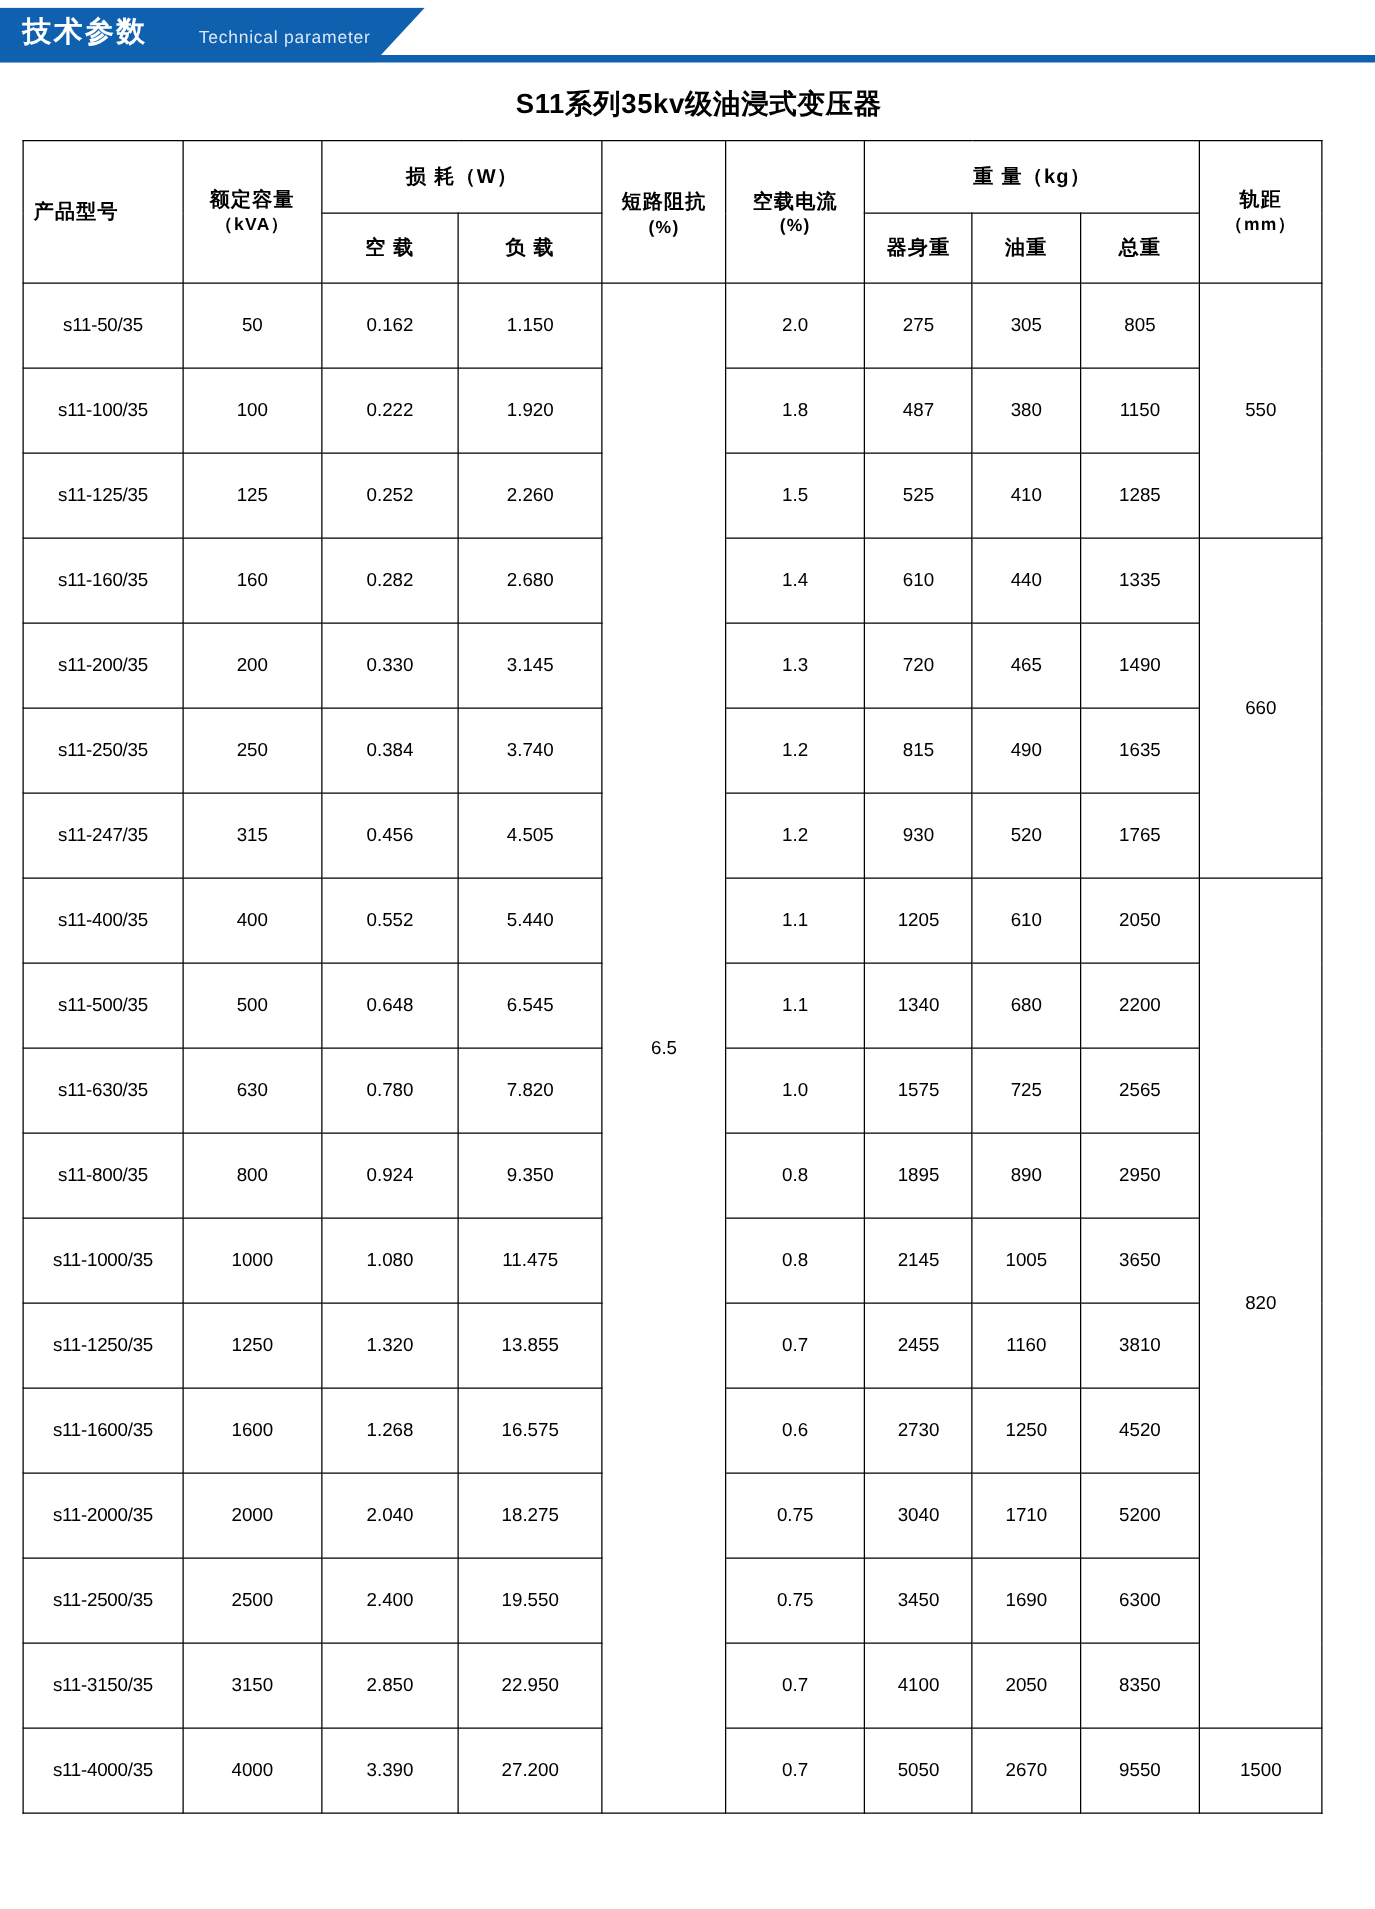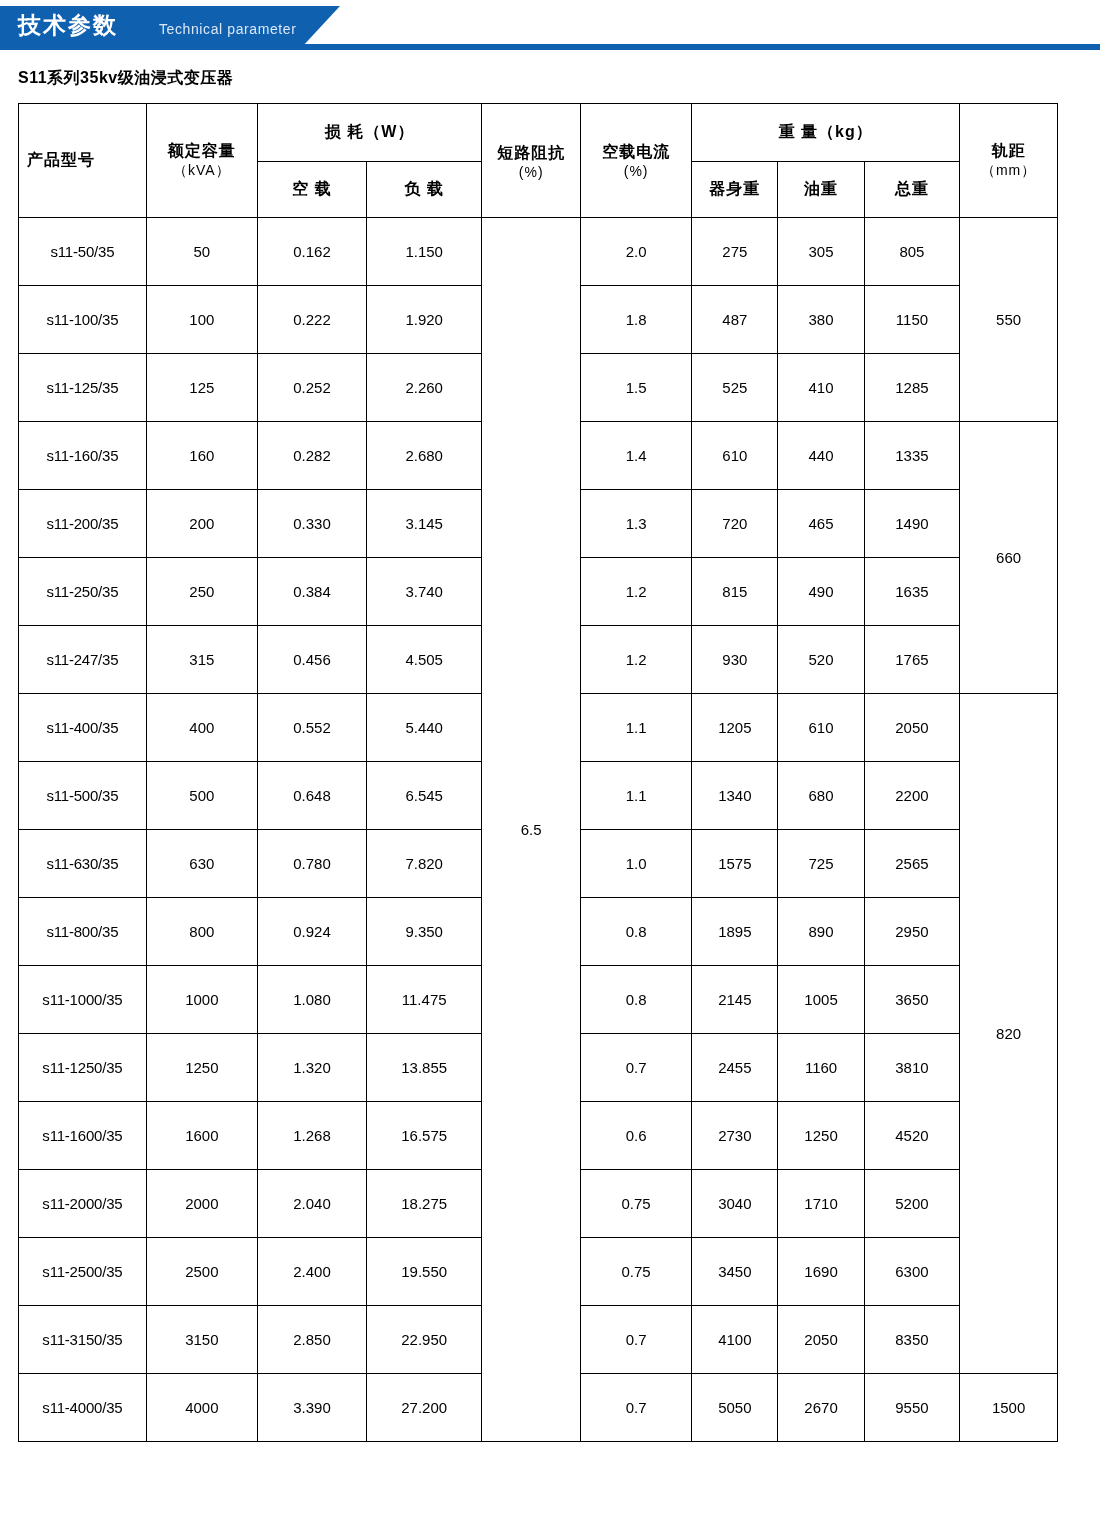--- a/index.html
+++ b/index.html
@@ -55,23 +55,24 @@
     left: 159px;
     top: 21px;
     font-size: 14px;
     color: #dbe8f6;
     letter-spacing: 0.6px;
   }
 
   
   .doc-title {
     margin: 16px 0 0 18px;
-    font-size: 16px;
+    font-size: 22px;
     font-weight: bold;
     letter-spacing: 0.5px;
+    text-align: center;
   }
 
   
   .table-wrap {
     margin: 14px 18px 0 18px;
   }
   table.spec {
     border-collapse: collapse;
     width: 1040px;
     table-layout: fixed;
@@ -88,21 +89,21 @@
     font-weight: bold;
     font-size: 16px;
     letter-spacing: 1px;
   }
   .hdr-sub {
     font-weight: bold;
     font-size: 15px;
     letter-spacing: 1px;
   }
   .unit {
-    font-weight: normal;
+    font-weight: bold;
     font-size: 14px;
   }
   td.model {
     text-align: left;
     padding-left: 6px;
     font-size: 15px;
     letter-spacing: -0.2px;
     word-break: break-all;
     line-height: 21px;
     margin-top: 48px;

